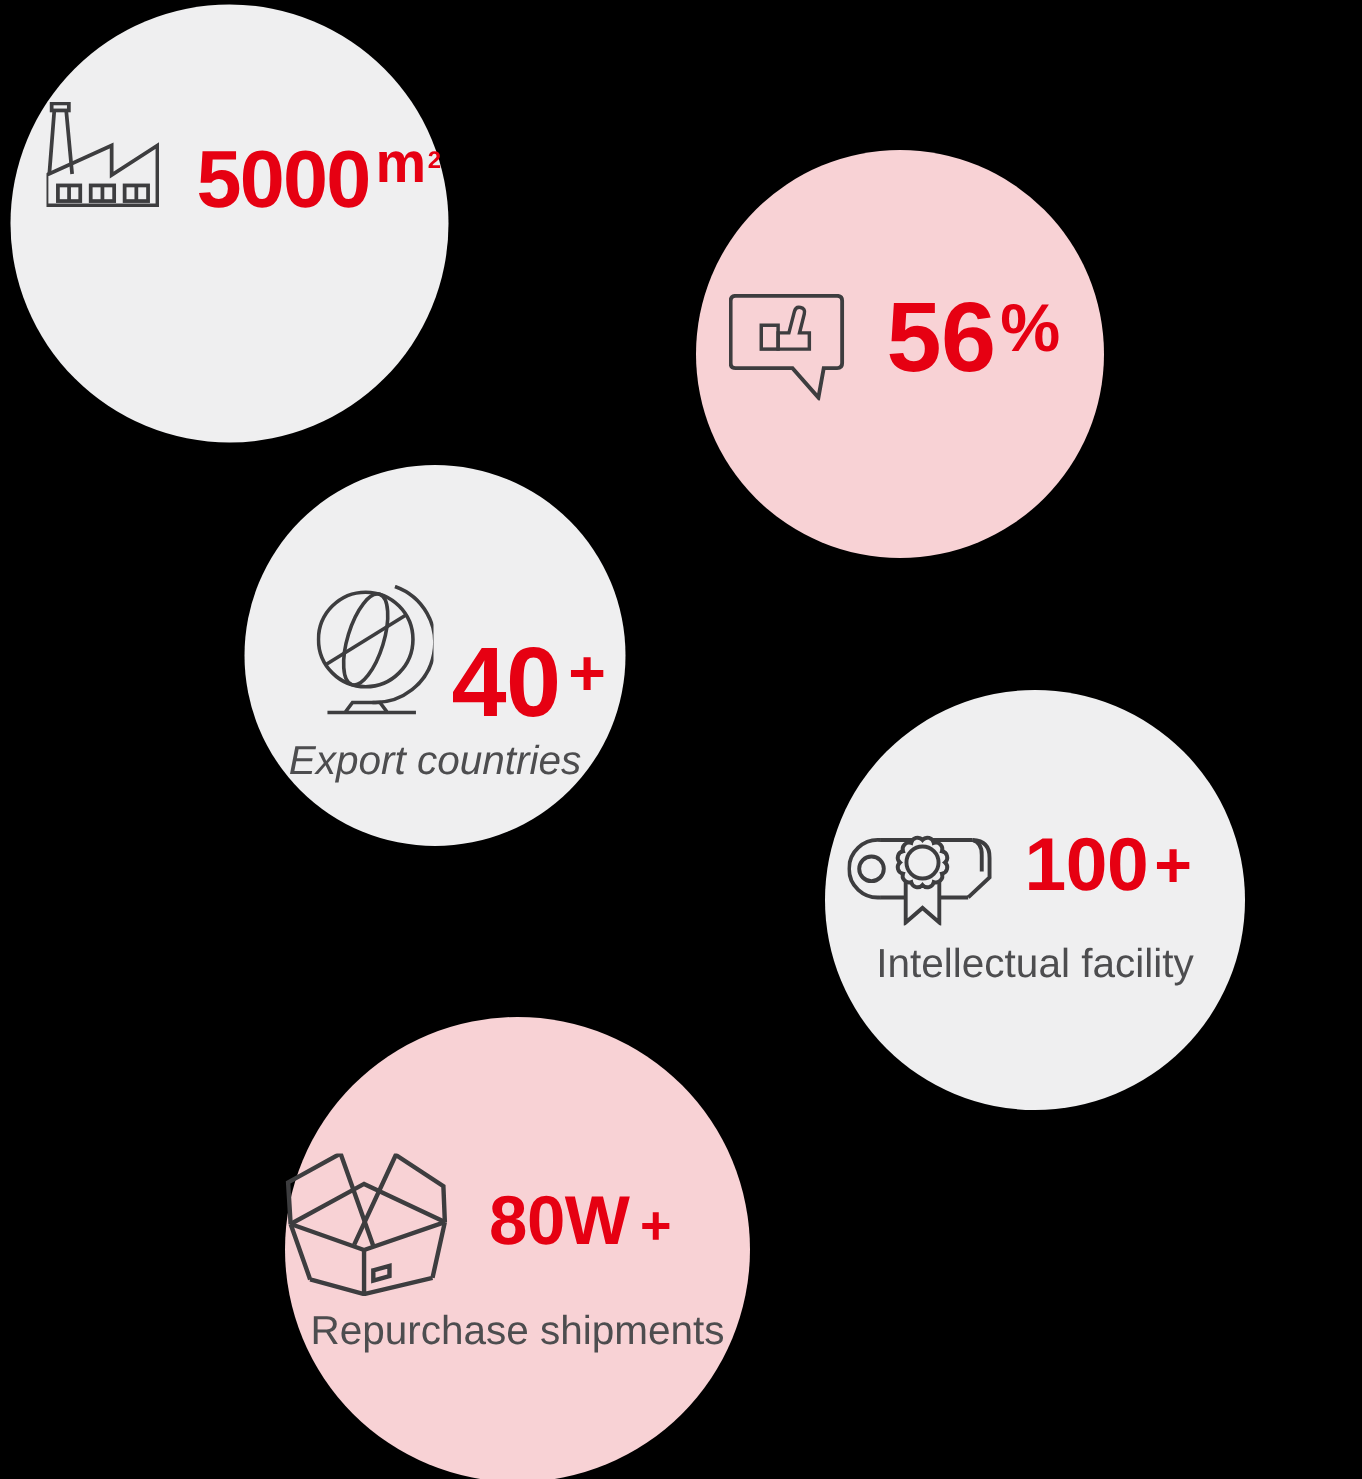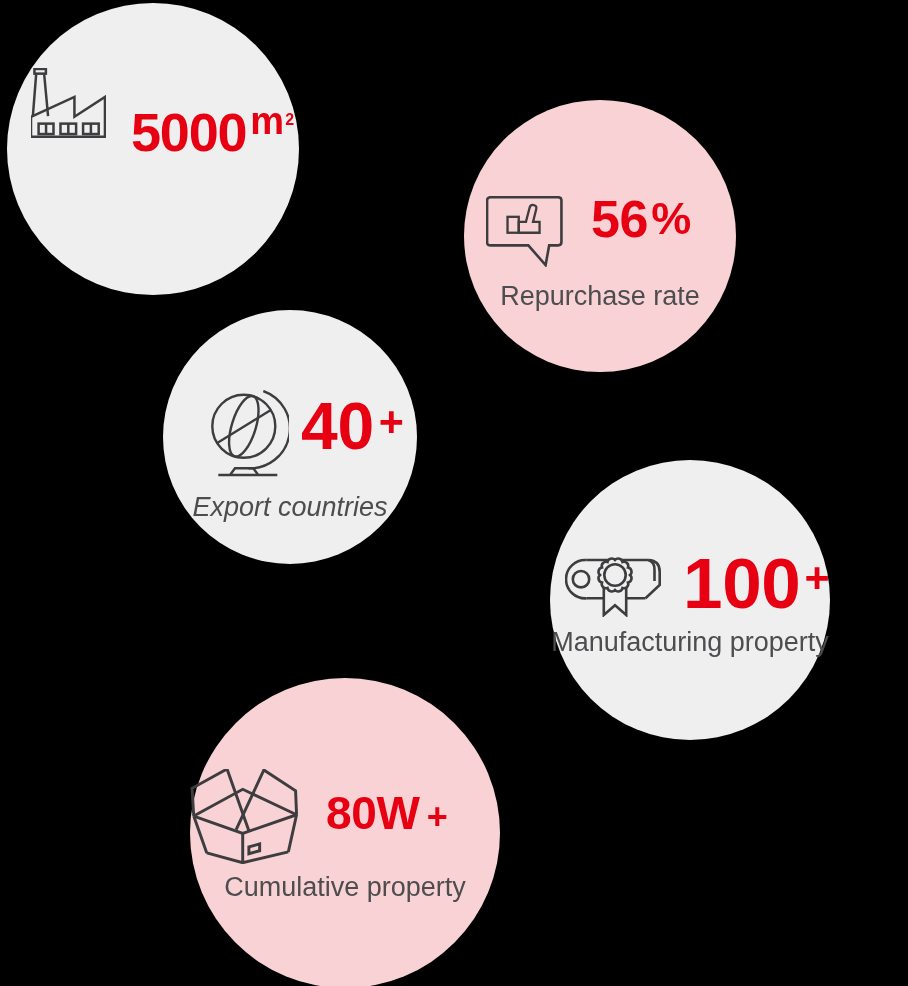--- a/index.html
+++ b/index.html
@@ -10,44 +10,44 @@
   .pink{background:#f8d2d5;}
   .icon{position:absolute;}
   .num{position:absolute;display:flex;align-items:flex-start;color:#e60012;font-weight:bold;white-space:nowrap;}
   .val{line-height:0.74;letter-spacing:-0.3px;}
   .unit{line-height:0.74;}
   .sup2{line-height:0.74;}
   .lbl{position:absolute;left:0;width:100%;text-align:center;font-size:27px;color:#4d4d4f;}
 
   .c1{left:7px;top:3px;width:292px;height:292px;}
   .c1 .icon{left:24px;top:65px;width:75px;height:70px;}
-  .c1 .num{left:124px;top:110px;}
+  .c1 .num{left:124px;top:98px;}
   .c1 .val{font-size:54px;letter-spacing:-1.2px;}
   .c1 .unit{font-size:38px;margin:-6px 0 0 4px;}
   .c1 .sup2{font-size:16px;margin:1px 0 0 1px;}
   .c1 .lbl{top:168px;}
 
   .c2{left:464px;top:100px;width:272px;height:272px;}
   .c2 .icon{left:22px;top:96px;width:77px;height:71px;}
   .c2 .num{left:127px;top:100px;}
-  .c2 .val{font-size:52px;}
+  .c2 .val{font-size:66px;}
   .c2 .unit{font-size:45px;margin:2px 0 0 3px;}
   .c2 .lbl{top:181px;}
 
   .c3{left:163px;top:310px;width:254px;height:254px;}
   .c3 .icon{left:48px;top:80px;width:78px;height:87px;}
-  .c3 .num{left:138px;top:92px;text-align:center;}
+  .c3 .num{left:138px;top:120px;text-align:center;}
   .c3 .val{font-size:66px;}
   .c3 .unit{font-size:43px;margin:4px 0 0 5px;}
   .c3 .lbl{top:182px;font-style:italic;}
 
   .c4{left:550px;top:460px;width:280px;height:280px;}
   .c4 .icon{left:15px;top:95px;width:98px;height:62px;}
   .c4 .num{left:133px;top:98px;}
-  .c4 .val{font-size:71px;}
+  .c4 .val{font-size:50px;}
   .c4 .unit{font-size:43px;margin:4px 0 0 4px;}
   .c4 .lbl{top:167px;}
 
   .c5{left:190px;top:678px;width:310px;height:310px;}
   .c5 .icon{left:-3px;top:91px;width:112px;height:95px;}
   .c5 .num{left:136px;top:118px;}
   .c5 .val{font-size:46px;}
   .c5 .unit{font-size:36px;margin:8px 0 0 7px;}
   .c5 .lbl{top:194px;}
 
@@ -83,21 +83,20 @@
     <svg viewBox="0 0 79 74">
       <path class="st" style="stroke-width:2.7" d="M4 1.3 H74.5 Q78 1.3 78 4.8 V48 Q78 51.5 74.5 51.5 H65.2 L61.5 72 L43.5 51.5 H4 Q0.5 51.5 0.5 48 V4.8 Q0.5 1.3 4 1.3 Z"></path>
       <rect class="st" x="21.8" y="21.7" width="11.7" height="16.6"></rect>
       <path class="st" d="M33.5 27 L41 27 L44.8 12.2 Q45.7 8.6 49.1 9.4 Q52.6 10.2 51.7 13.8 L48.4 27 L55.2 27 L55.2 38.3 L33.5 38.3 Z"></path>
     </svg>
   </div>
   <div class="num">
     <span class="val">56</span>
     <span class="unit">%</span>
   </div>
-  <div class="lbl">Repurchase rate</div>
 </div>
 
 <div class="circle gray c3">
   <div class="icon">
     <svg viewBox="0 0 78 87">
       <circle class="st" cx="32.8" cy="36.3" r="31.5"></circle>
       <ellipse class="st" cx="32.8" cy="36.3" rx="12" ry="31.5" transform="rotate(17 32.8 36.3)"></ellipse>
       <path class="st" d="M5.8 53.3 L60.2 19.7"></path>
       <path class="st" d="M52.3 1 A39.8 39.8 0 0 1 37.3 78.3"></path>
       <path class="st" d="M19 85 L24 78.3 H42.3 L47.3 85 M7.3 85 H66.3"></path>
@@ -121,32 +120,32 @@
       <path class="st" style="stroke-width:2.6" d="M21.7 43.3 H38.8 M61.2 43.3 H80.5"></path>
       <path class="st" style="stroke-width:2.6;fill:#efeff0" d="M38.8 30 V60 L50 50.3 L61.2 60 V30 Z"></path>
       <path class="st" style="stroke-width:2.6;fill:#efeff0" d="M65 20 A4.3 4.3 0 0 1 63 27.5 A4.3 4.3 0 0 1 57.5 33 A4.3 4.3 0 0 1 50 35 A4.3 4.3 0 0 1 42.5 33 A4.3 4.3 0 0 1 37 27.5 A4.3 4.3 0 0 1 35 20 A4.3 4.3 0 0 1 37 12.5 A4.3 4.3 0 0 1 42.5 7 A4.3 4.3 0 0 1 50 5 A4.3 4.3 0 0 1 57.5 7 A4.3 4.3 0 0 1 63 12.5 A4.3 4.3 0 0 1 65 20 Z"></path>
       <circle class="st" style="stroke-width:2.6" cx="50" cy="20" r="10.7"></circle>
     </svg>
   </div>
   <div class="num">
     <span class="val">100</span>
     <span class="unit">+</span>
   </div>
-  <div class="lbl">Manufacturing property</div>
+  <div class="lbl">Intellectual facility</div>
 </div>
 
 <div class="circle pink c5">
   <div class="icon">
     <svg viewBox="0 0 114 97">
       <path class="st" style="stroke-width:3" d="M6.7 48 L5 19.7 L40.7 0 L63 63"></path>
       <path class="st" style="stroke-width:3" d="M6.7 48 L56.7 20.7 L111.7 46.7"></path>
       <path class="st" style="stroke-width:3" d="M111.7 46.7 L110.7 22.3 L78.3 1 L50 62"></path>
       <path class="st" style="stroke-width:3" d="M6.7 48 L56.7 65.7 L111.7 46.7"></path>
       <path class="st" style="stroke-width:3" d="M6.7 48 L20 85.7 M111.7 46.7 L103.3 84.6 M56.7 65.7 L56.7 95.7 M20 85.7 L56.7 95.7 L103.3 84.6"></path>
       <path class="st" style="stroke-width:3" d="M63 79.5 L74 76.5 L74 83.5 L63 86.5 Z"></path>
     </svg>
   </div>
   <div class="num">
     <span class="val">80W</span>
     <span class="unit">+</span>
   </div>
-  <div class="lbl">Cumulative property</div>
+  <div class="lbl">Repurchase shipments</div>
 </div>
 
 </body></html>

